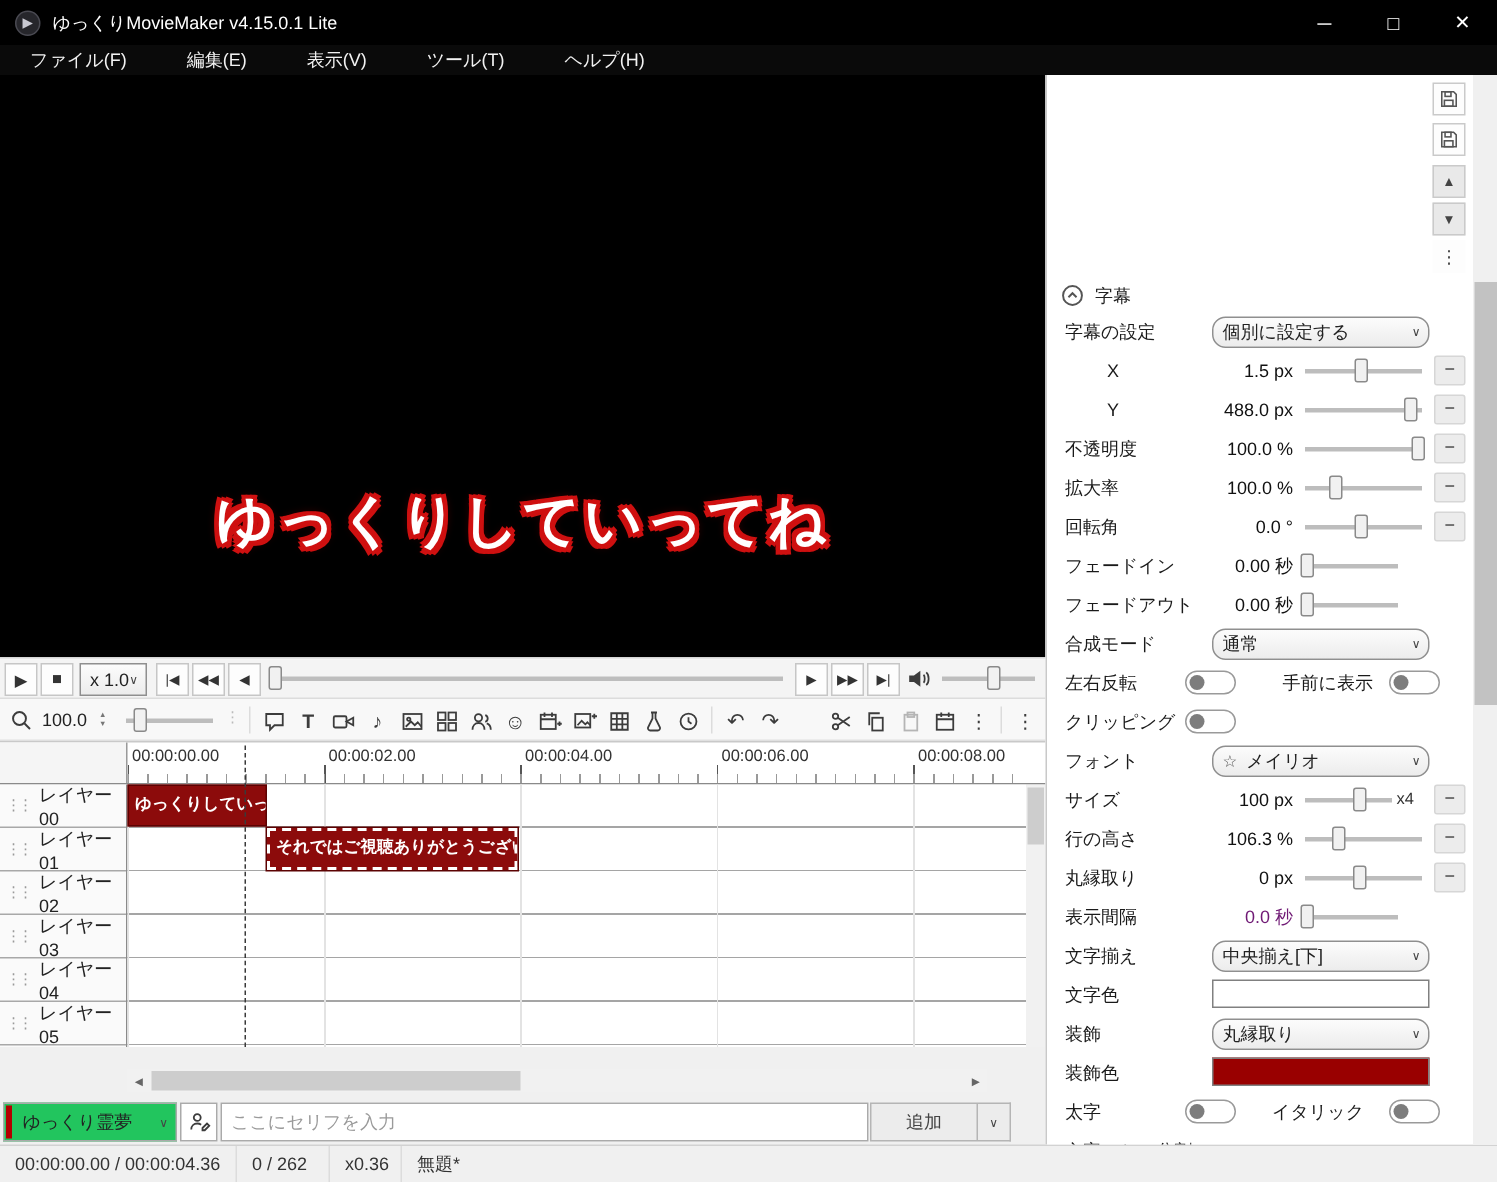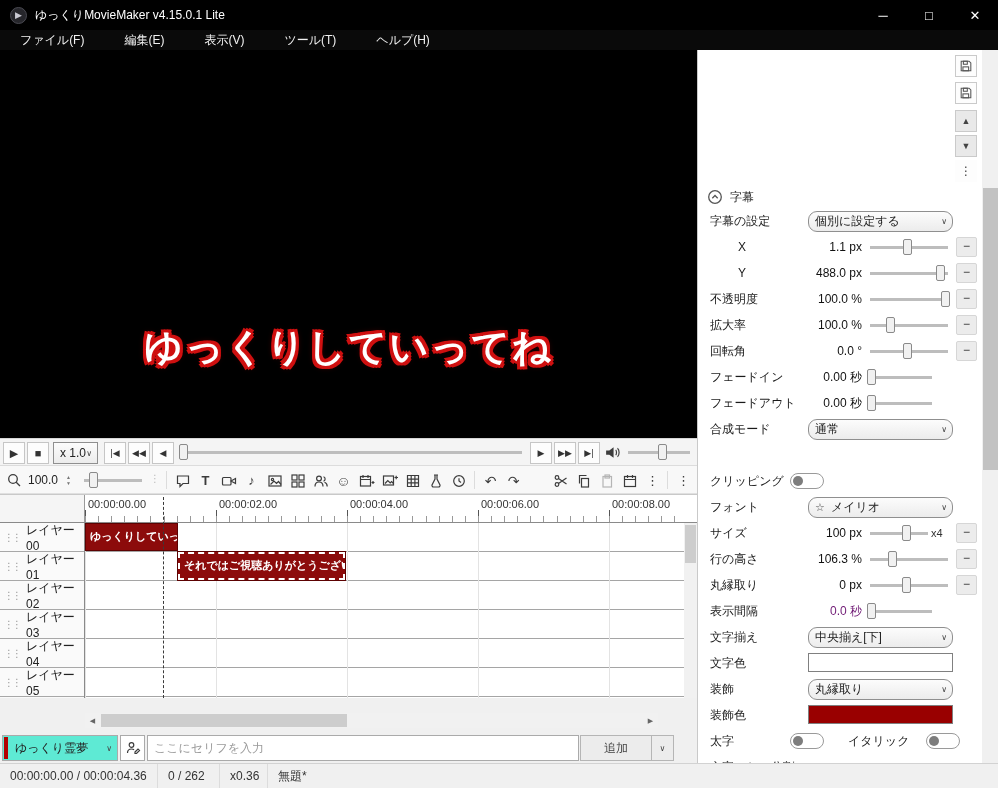--- a/index.html
+++ b/index.html
@@ -57,21 +57,21 @@
   .clip.selected { border:2px dashed #fff; outline:1px solid #5c0202; line-height:22px; }
   .playhead { left:163px; top:497px; width:0; height:201px; border-left:1px dashed #3a3a3a; z-index:5; }
   .vscroll { left:684px; top:523px; width:13px; height:175px; background:#f1f1f1; }
   .vscroll-thumb { position:absolute; left:1px; top:2px; width:11px; height:38px; background:#cdcdcd; }
   .hscroll { left:85px; top:713px; width:573px; height:15px; background:#f1f1f1; }
   .hs-arrow { position:absolute; top:0; width:15px; height:15px; display:flex; align-items:center; justify-content:center; color:#666; font-size:7px; }
   .hscroll-thumb { position:absolute; left:16px; top:1px; width:246px; height:13px; background:#cdcdcd; }
 
   
   .speechbar { left:0; top:735px; width:697px; height:27px; }
-  .char-dd { position:absolute; left:2px; top:0; width:116px; height:26px; background:#5eead4; border:1px solid #aaa; display:flex; align-items:center; }
+  .char-dd { position:absolute; left:2px; top:0; width:116px; height:26px; background:#22c55e; border:1px solid #aaa; display:flex; align-items:center; }
   .char-stripe { position:absolute; left:1px; top:1px; width:4px; height:22px; background:#b30000; }
   .char-name { padding-left:12px; font-size:12px; }
   .voice-btn { position:absolute; left:120px; top:0; width:25px; height:26px; background:#fff; border:1px solid #aaa; display:flex; align-items:center; justify-content:center; }
   .serif-input { position:absolute; left:147px; top:0; width:432px; height:26px; border:1px solid #aaa; padding:0 6px; font-size:12px; font-family:inherit; color:#4c1d95; background:#fff; }
   .serif-input::placeholder { color:#9a9a9a; }
   .add-btn { position:absolute; left:580px; top:0; width:72px; height:26px; background:#ececec; border:1px solid #b5b5b5; font-size:12px; color:#444; display:flex; align-items:center; justify-content:center; }
   .add-dd { position:absolute; left:652px; top:0; width:22px; height:26px; background:#ececec; border:1px solid #b5b5b5; border-left:none; display:flex; align-items:center; justify-content:center; font-size:8px; color:#444; }
 
   
   .statusbar { left:0; top:763px; width:998px; height:25px; background:#f0f0f0; border-top:1px solid #d2d2d2; display:flex; align-items:stretch; }
@@ -385,21 +385,21 @@
     <div class="prop-row" style="top:158px">
       <span class="prop-label">字幕の設定</span>
       <div class="dropdown prop-dd">
         <span class="dd-text">個別に設定する</span>
         <span class="dd-chevron">∨</span>
       </div>
     </div>
 
     <div class="prop-row" style="top:184px">
       <span class="prop-label" style="left:40px">X</span>
-      <span class="prop-value">1.1 px</span>
+      <span class="prop-value">1.5 px</span>
       <div class="slider prop-slider" style="left:172px;width:78px">
           <div class="slider-track"></div>
           <div class="slider-thumb" style="left:48%"></div>
         </div>
       <div class="minus-btn">−</div>
     </div>
 
     <div class="prop-row" style="top:210px">
       <span class="prop-label" style="left:40px">Y</span>
       <span class="prop-value">488.0 px</span>
@@ -459,20 +459,30 @@
     </div>
 
     <div class="prop-row" style="top:366px">
       <span class="prop-label">合成モード</span>
       <div class="dropdown prop-dd">
         <span class="dd-text">通常</span>
         <span class="dd-chevron">∨</span>
       </div>
     </div>
 
+    <div class="prop-row" style="top:392px">
+      <span class="prop-label">左右反転</span>
+      <div class="toggle" style="left:92px">
+          <div class="toggle-knob"></div>
+        </div>
+      <span class="prop-label" style="left:157px">手前に表示</span>
+      <div class="toggle" style="left:228px">
+          <div class="toggle-knob"></div>
+        </div>
+    </div>
 
     <div class="prop-row" style="top:418px">
       <span class="prop-label">クリッピング</span>
       <div class="toggle" style="left:92px">
           <div class="toggle-knob"></div>
         </div>
     </div>
 
     <div class="prop-row" style="top:444px">
       <span class="prop-label">フォント</span>

